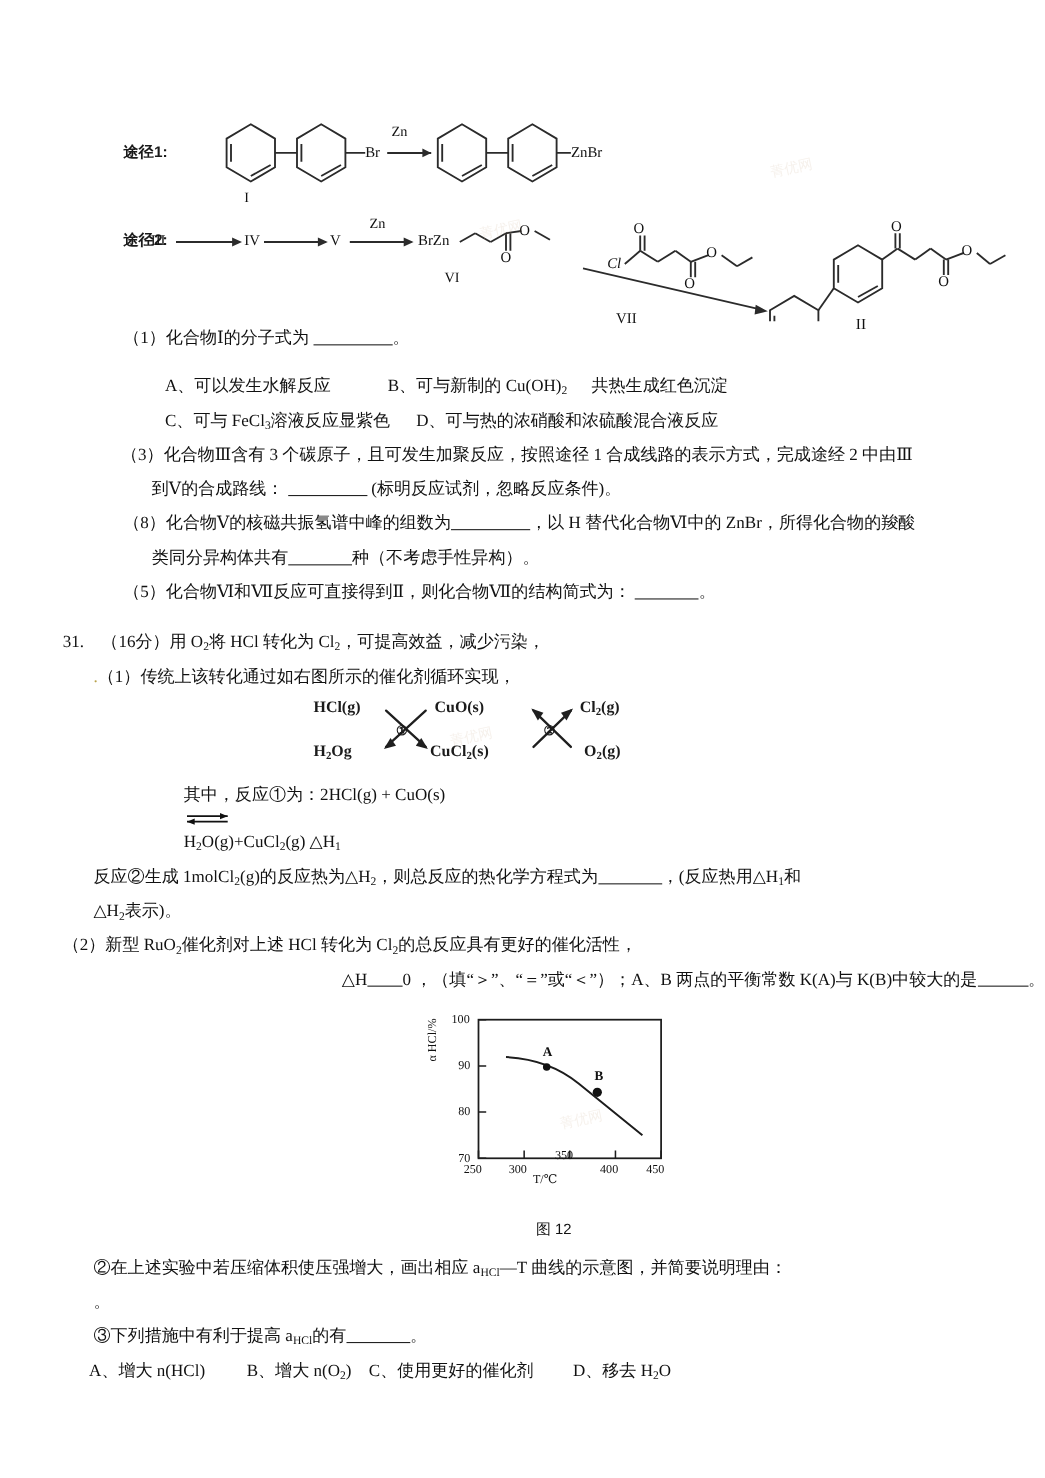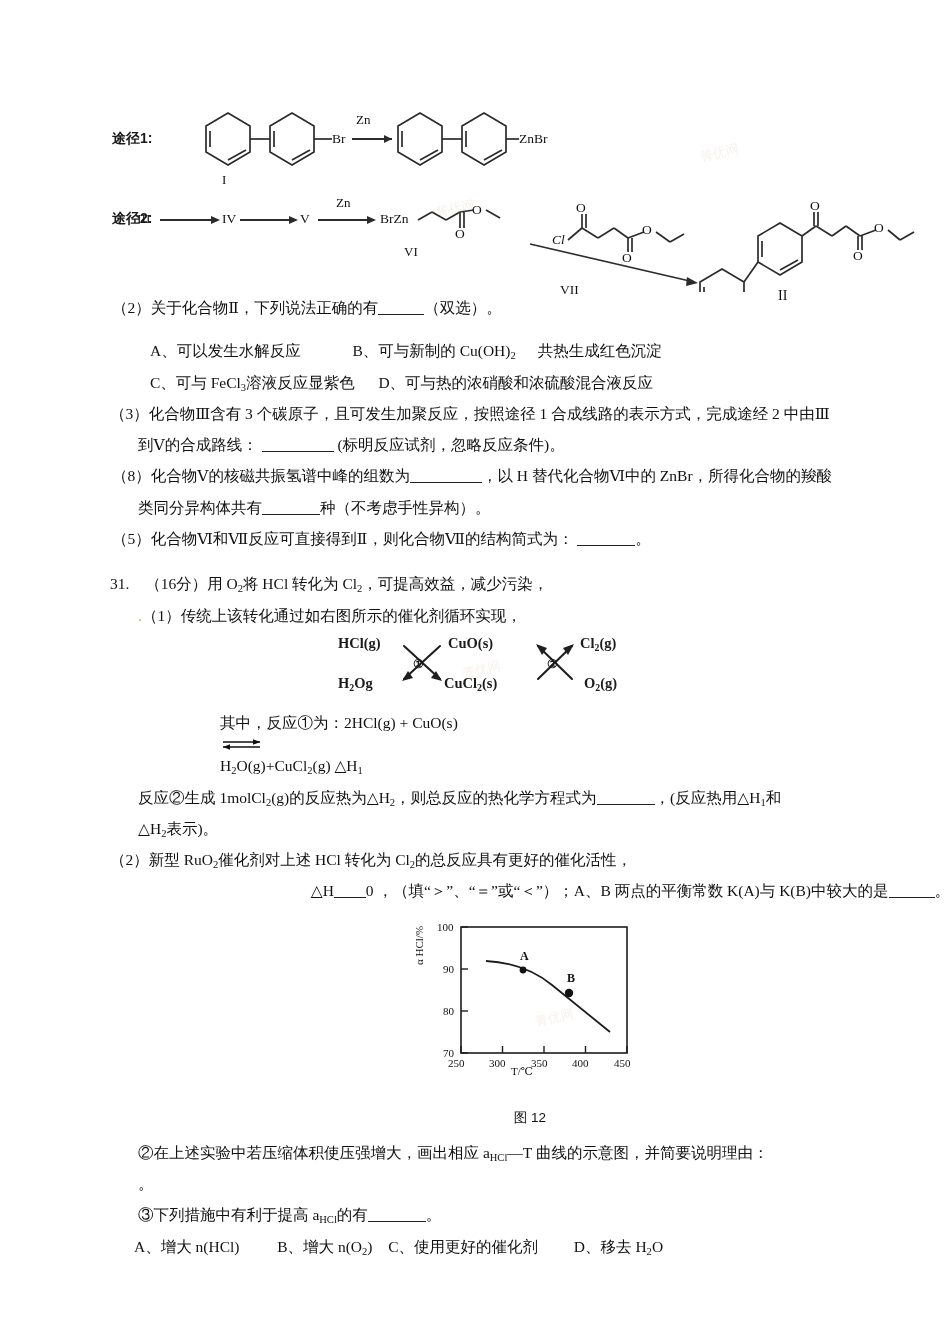--- a/index.html
+++ b/index.html
@@ -174,24 +174,25 @@
     <div class="atom" style="left:810px; top:106px;">O</div>
     <div class="atom" style="left:853px; top:156px;">O</div>
     <div class="atom" style="left:874px; top:128px;">O</div>
 
     <div class="wm" style="left:700px; top:52px;">菁优网</div>
     <div class="wm" style="left:436px; top:108px;">菁优网</div>
   </div>
 
   <div class="qblock">
 
-
-    <div class="q">
-      <span>（2）关于化合物Ⅱ，下列说法正确的有</span><span class="blank bl-sm"></span><span>（双选）。</span>
-    </div>
+    <div class="q">
+      <span>（1）化合物Ⅰ的分子式为</span>
+      <span class="blank bl-lg"></span><span>。</span>
+    </div>
+
 
     <div class="q opts" style="margin-top:12px;">
       <span>A、可以发生水解反应</span>
       <span style="display:inline-block;width:44px;"></span>
       <span><span>B、可与新制的 Cu(OH)</span><sub>2</sub><span style="display:inline-block;width:22px;"></span><span>共热生成红色沉淀</span></span>
     </div>
 
     <div class="q opts">
       <span><span>C、可与 FeCl</span><sub>3</sub><span>溶液反应显紫色</span></span>
       <span style="display:inline-block;width:16px;"></span>
@@ -213,21 +214,21 @@
     <div class="q q-ind">
       <span>类同分异构体共有</span><span class="blank bl-md"></span><span>种（不考虑手性异构）。</span>
     </div>
 
     <div class="q">
       <span>（5）化合物Ⅵ和Ⅶ反应可直接得到Ⅱ，则化合物Ⅶ的结构简式为：</span>
       <span class="blank bl-md"></span><span>。</span>
     </div>
   </div>
 
-  <div style="padding-left:110px; margin-top:14px;">
+  <div style="padding-left:57px; margin-top:14px;">
 
     <div class="q">
       <span>31.</span>
       <span style="display:inline-block;width:8px;"></span>
       <span>（16分）</span><span>用 O</span><sub>2</sub><span>将 HCl 转化为 Cl</span><sub>2</sub><span>，可提高效益，减少污染，</span>
     </div>
 
     <div class="q" style="padding-left:28px;">
       <span style="color:#b8a24a;">.</span><span>（1）传统上该转化通过如右图所示的催化剂循环实现，</span>
     </div>
@@ -318,21 +319,21 @@
         <circle cx="154" cy="80" r="4.2" fill="#111"></circle>
       </svg>
 
       <div class="tick-lbl" style="left:22px; top:8px;">100</div>
       <div class="tick-lbl" style="left:28px; top:50px;">90</div>
       <div class="tick-lbl" style="left:28px; top:92px;">80</div>
       <div class="tick-lbl" style="left:28px; top:134px;">70</div>
 
       <div class="tick-lbl" style="left:33px;  top:144px;">250</div>
       <div class="tick-lbl" style="left:74px;  top:144px;">300</div>
-      <div class="tick-lbl" style="left:116px; top:144px;">350</div>
+      <div class="tick-lbl" style="left:116px; top:132px;">350</div>
       <div class="tick-lbl" style="left:157px; top:144px;">400</div>
       <div class="tick-lbl" style="left:199px; top:144px;">450</div>
 
       <div class="ylab">α HCl/%</div>
       <div class="xlab">T/℃</div>
 
       <div class="pt-lbl" style="left:105px; top:36px;">A</div>
       <div class="pt-lbl" style="left:152px; top:58px;">B</div>
 
       <div class="wm" style="left:120px; top:96px;">菁优网</div>

